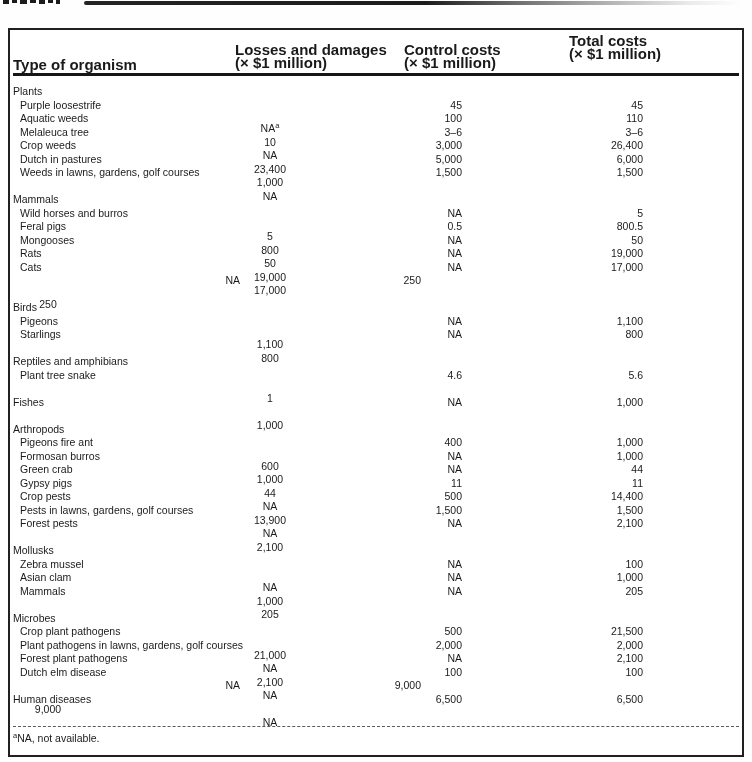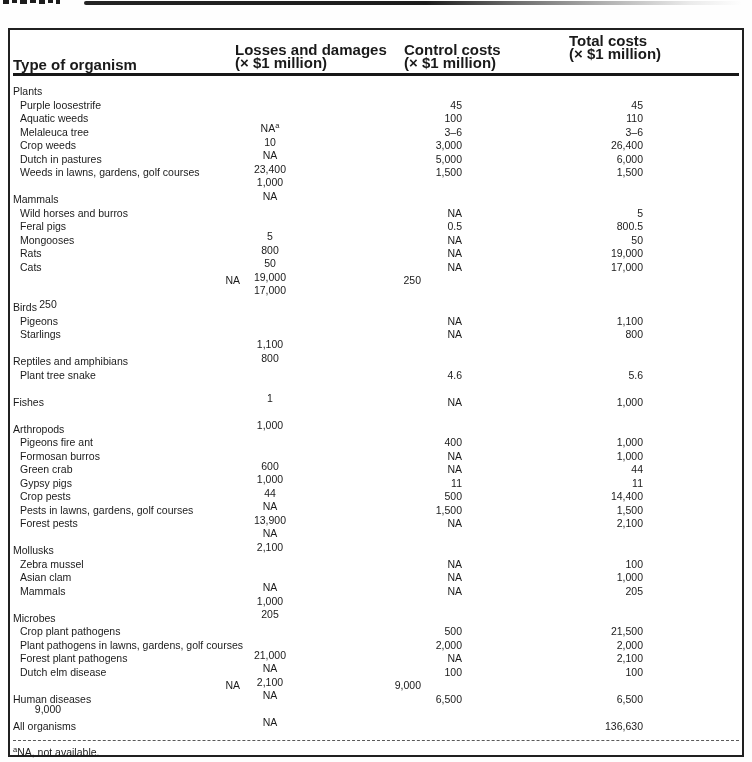--- a/index.html
+++ b/index.html
@@ -291,24 +291,18 @@
         </div>
         <div class="row flush">
           <div class="c-label">Human diseases</div>
           <div class="c-n1">NA</div>
           <div class="c-n2">6,500</div>
           <div class="c-n3">6,500</div>
         </div>
       </div>
 
     <div class="row spacer"></div>
-    <div class="row flush">
-      <div class="c-label">All organisms</div>
-      <div class="c-n1"></div>
-      <div class="c-n2"></div>
-      <div class="c-n3">136,630</div>
-    </div>
 
     <div class="foot-rule"></div>
     <div class="footnote"><sup>a</sup><span>NA, not available.</span></div>
   </div>
 
 </div>
 
 </body></html>

